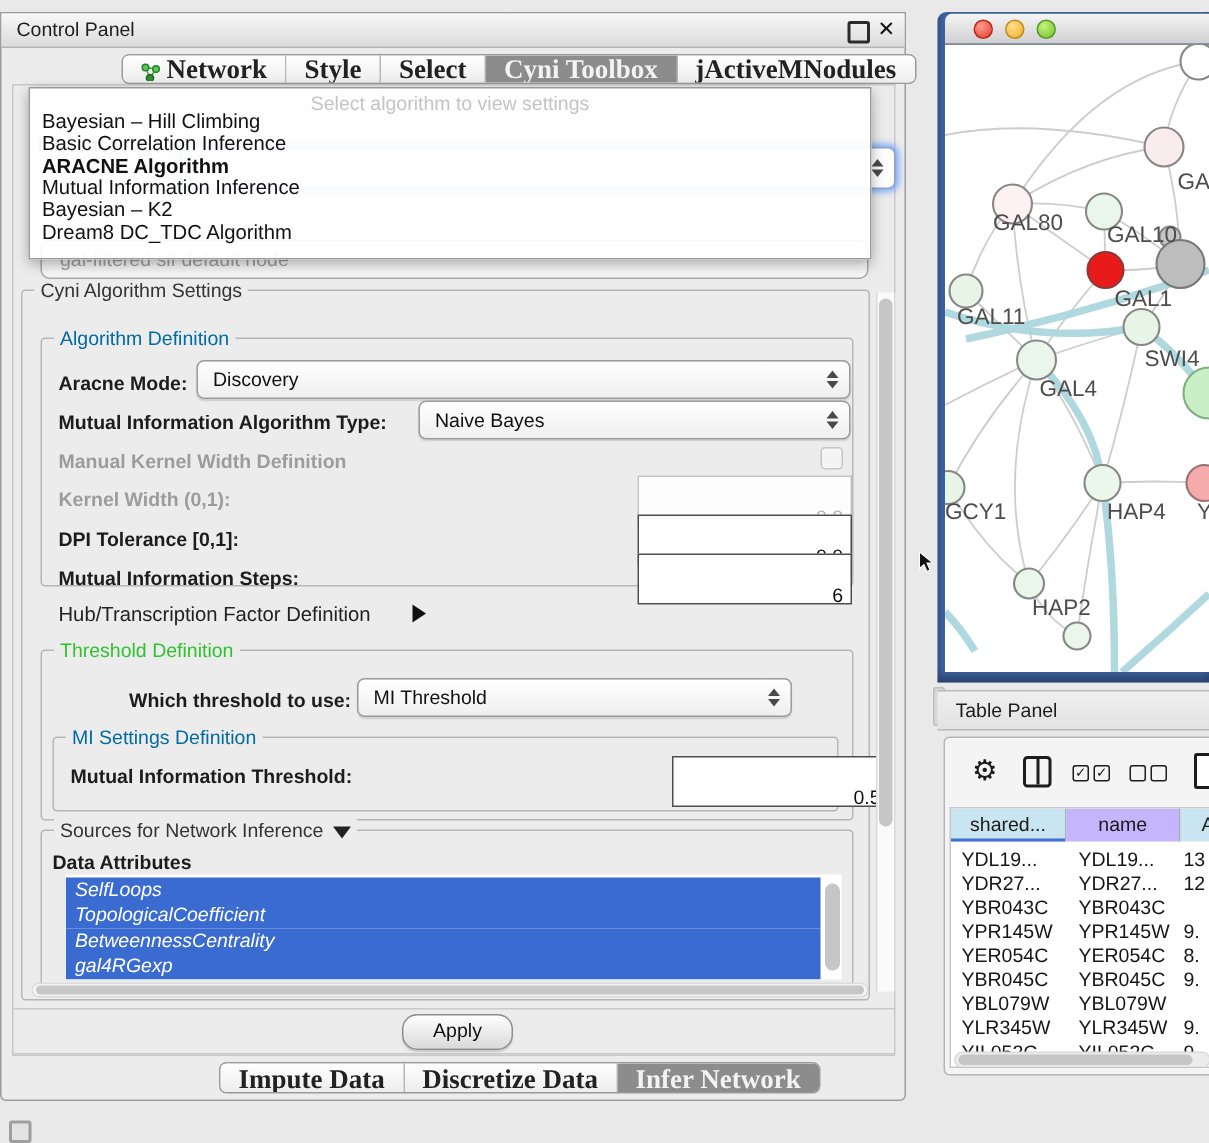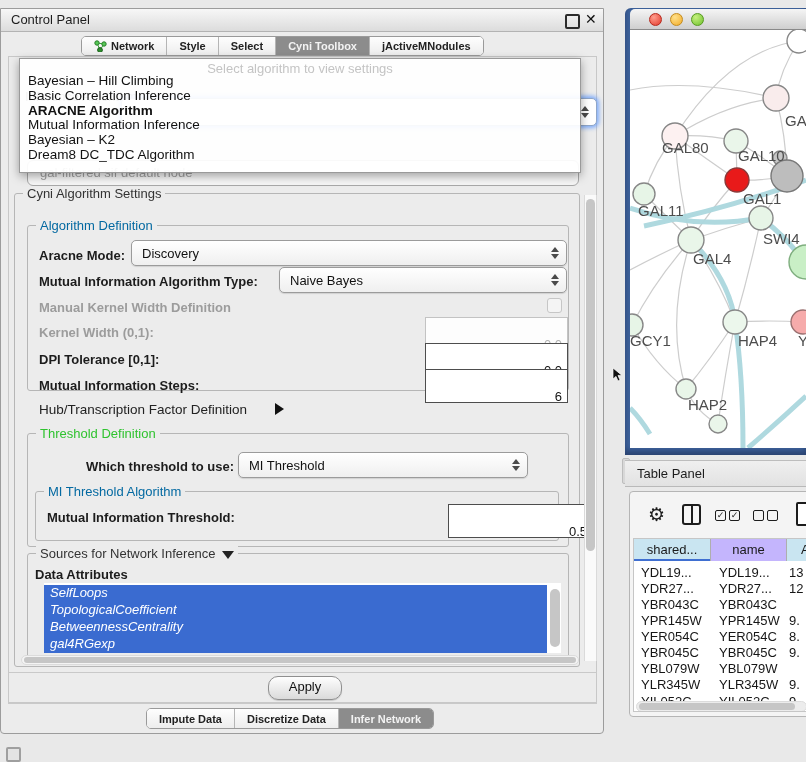--- a/index.html
+++ b/index.html
@@ -10,22 +10,22 @@
   #control-panel{left:0;top:8px;width:604px;height:726px;background:#ececec;
     border:1px solid #9c9c9c;border-radius:0 0 4px 4px;box-sizing:border-box;}
   .cp-titlebar{left:0;top:0;width:100%;height:22px;
     background:linear-gradient(#f7f7f7,#dcdcdc);border-bottom:1px solid #b3b3b3;}
   .cp-title{left:10px;top:3px;font-size:13px;color:#1d1d1d;}
   .float-btn{left:564px;top:5px;width:11px;height:11px;border:2px solid #2b2b2b;border-radius:2px;}
   .close-btn{left:584px;top:2px;font-size:14px;font-weight:bold;color:#111;}
   
   .seg{display:flex;border:1px solid #9a9a9a;border-radius:5px;overflow:hidden;
        background:#fdfdfd;height:20px;box-sizing:border-box;}
-  .seg .tab{font-size:11px;font-weight:bold;color:#222;line-height:19px;padding:0 12px;
-       background:linear-gradient(#fefefe,#ededed);border-right:1px solid #b5b5b5;white-space:nowrap;}
+  .seg .tab{font-size:18px;font-weight:bold;color:#222;line-height:19px;padding:0 12px;
+       background:linear-gradient(#fefefe,#ededed);border-right:1px solid #b5b5b5;white-space:nowrap;font-family:Liberation Serif, serif;}
   .seg .tab:last-child{border-right:none;}
   .seg .tab.active{background:#8c8c8c;color:#f3f3f3;}
   .net-ico{display:inline-block;width:13px;height:12px;vertical-align:-2px;margin-right:4px;}
   
   .content-pane{left:7px;top:47px;width:589px;height:647px;border:1px solid #c8c8c8;
     background:#ececec;box-sizing:border-box;}
   
   .popup{left:18px;top:49px;width:560px;height:113px;background:rgba(255,255,255,.93);
     border:1px solid #9a9a9a;box-shadow:0 3px 9px rgba(0,0,0,.35);z-index:60;}
   .popup .hint{left:0;top:2px;width:100%;text-align:center;font-size:13px;color:#c4c4c4;}
@@ -207,21 +207,21 @@
   <span class="abs lbl" style="left:85px;top:450px;">Which threshold to use:</span>
   <div class="abs combo" style="left:237px;top:443px;width:290px;height:26px;">
     <span class="val">MI Threshold</span>
     <span class="spin">
         <i class="up"></i>
         <i class="dn"></i>
       </span>
   </div>
 
   <div class="abs fs" style="left:34px;top:482px;width:524px;height:50px;">
-    <span class="fs-legend blue">MI Threshold Algorithm</span>
+    <span class="fs-legend blue">MI Settings Definition</span>
   </div>
   <span class="abs lbl" style="left:46px;top:501px;">Mutual Information Threshold:</span>
   <div class="abs field" style="left:418px;top:495px;width:145px;height:24px;margin-left:29px;">0.5</div>
 
   <div class="abs fs" style="left:26px;top:544px;width:542px;height:106px;">
     <span class="fs-legend"><span>Sources for Network Inference</span><span class="tri-down"></span></span>
   </div>
   <span class="abs lbl" style="left:34px;top:558px;">Data Attributes</span>
 
   <div class="abs listbox" style="left:43px;top:574px;width:517px;height:70px;font-style:italic;">

